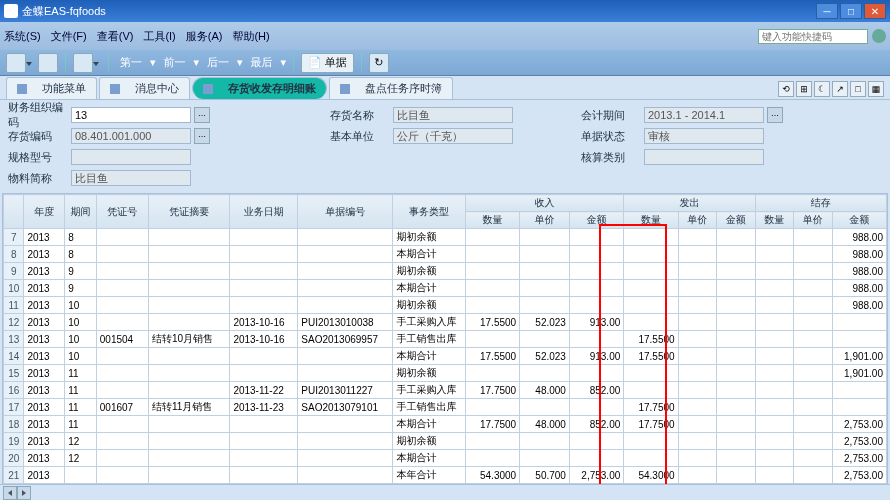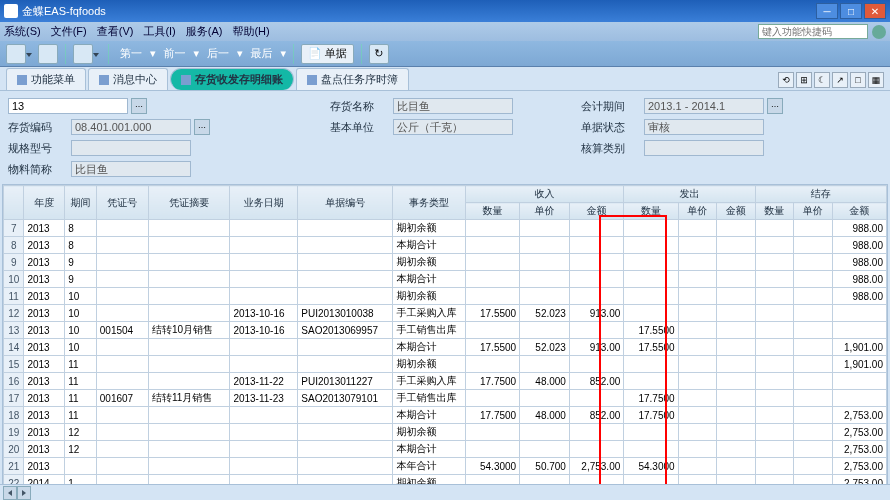--- a/index.html
+++ b/index.html
@@ -7,38 +7,38 @@
 
 
 .titlebar { background:linear-gradient(#1e5fb8,#3a7fd8); color:#fff; height:22px; display:flex; align-items:center; padding:0 4px; justify-content:space-between; }
 .titlebar .left { display:flex; align-items:center; gap:4px; }
 .titlebar .ico { width:14px; height:14px; background:#fff; border-radius:2px; display:inline-block; }
 .winbtns { display:flex; gap:2px; }
 .winbtn { width:22px; height:16px; background:#4d8de0; border:1px solid #2c5fa0; color:#fff; display:flex; align-items:center; justify-content:center; font-size:10px; cursor:pointer; }
 .winbtn.close { background:#e05a3a; }
 
 
-.menubar { background:linear-gradient(#aecbe8,#9dbde0); height:19px; display:flex; align-items:center; padding:0 4px; justify-content:space-between; }
+.menubar { background:linear-gradient(#aecbe8,#9dbde0); height:28px; display:flex; align-items:center; padding:0 4px; justify-content:space-between; }
 .menubar .menus span { margin-right:10px; cursor:pointer; color:#003; }
 .quickcode { width:110px; height:15px; border:1px solid #7a9; background:#fff; padding:0 3px; font-size:10px; color:#888; }
 .menu-help-ico { width:14px; height:14px; background:#6a9; border-radius:50%; display:inline-block; margin-left:4px; }
 
 
 .toolbar { background:linear-gradient(#8fb8e0,#7da8d4); height:26px; display:flex; align-items:center; padding:0 6px; gap:4px; border-bottom:1px solid #5a80ac; }
 .tbtn { width:20px; height:20px; background:#d8e8f5; border:1px solid #8ab; border-radius:2px; cursor:pointer; position:relative; display:flex; align-items:center; justify-content:center; }
 .tbtn.dd::after { content:""; border-left:3px solid transparent; border-right:3px solid transparent; border-top:4px solid #345; position:absolute; right:-7px; top:8px; }
 .tbtn.dd { margin-right:8px; }
 .navtxt { color:#fff; font-size:11px; margin:0 4px; cursor:pointer; }
 .tdiv { width:1px; height:20px; background:#5f8; opacity:.3; margin:0 3px; }
 .tool-form { padding:0 6px; height:20px; display:flex; align-items:center; background:#e8f0f8; border:1px solid #8ab; border-radius:2px; cursor:pointer; gap:3px; }
 
 
 .tabsrow { background:#d4e4f4; height:24px; display:flex; align-items:flex-end; padding:0 6px; border-bottom:1px solid #a8c0d8; justify-content:space-between; }
 .tabs { display:flex; gap:2px; }
-.tab { padding:3px 10px; background:#e8f0f8; border:1px solid #a8c0d8; border-bottom:none; border-radius:3px 3px 0 0; cursor:pointer; color:#234; display:flex; align-items:center; gap:4px; }
+.tab { padding:3px 10px; background:#e8f0f8; border:1px solid #a8c0d8; border-bottom:none; border-radius:3px 3px 0 0; cursor:pointer; color:#234; display:flex; align-items:center; gap:15px; }
 .tab.act { background:#14b8a6; font-weight:700;border-radius:11px; }
 .tab .tico { width:10px; height:10px; background:#7a9ed0; display:inline-block; }
 .tabtools { display:flex; gap:2px; align-items:center; margin-bottom:2px; }
 .ttool { width:16px; height:16px; border:1px solid #9ab; background:#e8f0f8; cursor:pointer; display:flex; align-items:center; justify-content:center; font-size:9px; }
 
 
 .formarea { background:#d4e4f4; padding:6px 8px 4px; display:flex; gap:20px; }
 .formcol { display:flex; flex-direction:column; gap:3px; }
 .frow { display:flex; align-items:center; height:18px; gap:3px; }
 .flbl { width:60px; color:#234; text-align:left; }
@@ -133,20 +133,21 @@
     <div class="ttool">☾</div>
     <div class="ttool">↗</div>
     <div class="ttool">□</div>
     <div class="ttool">▦</div>
   </div>
 </div>
 
 <div class="formarea">
   <div class="formcol" id="form-left">
       <div class="frow">
+        <span class="flbl">财务组织编码</span>
         <input class="finput" value="13" style="">
         <div class="fpick">⋯</div>
       </div>
       <div class="frow">
         <span class="flbl">存货编码</span>
         <input class="finput ro" value="08.401.001.000" style="">
         <div class="fpick">⋯</div>
       </div>
       <div class="frow">
         <span class="flbl">规格型号</span>

